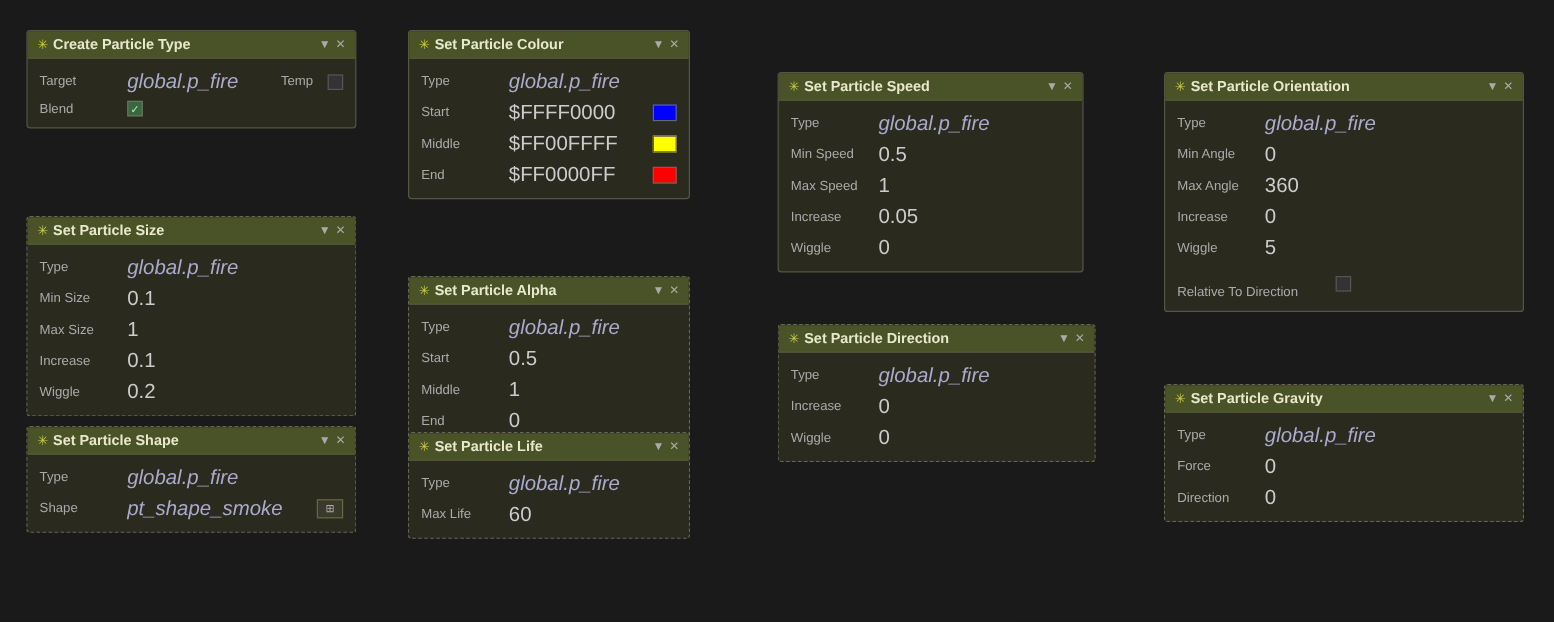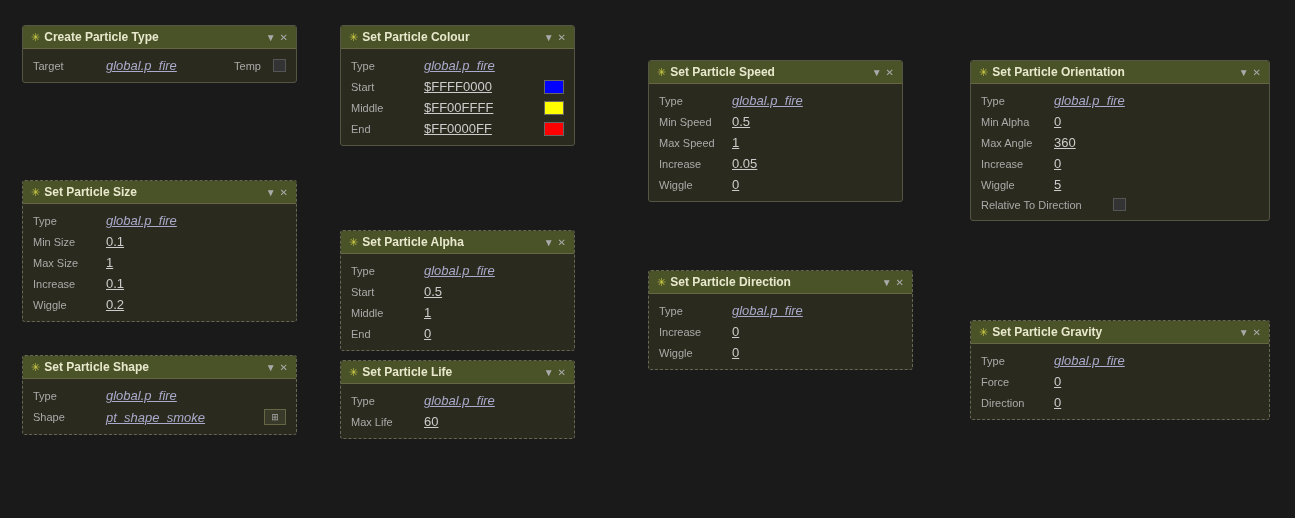--- a/index.html
+++ b/index.html
@@ -74,22 +74,21 @@
     }
 
     .field-label {
       color: #aaaaaa;
       min-width: 65px;
       font-size: 11px;
     }
 
     .field-value {
       color: #cccccc;
-      font-size: 13px;
-      text-decoration: underline;
+      font-size: 17px;
     }
 
     .field-value.italic {
       font-style: italic;
       color: #aaaacc;
     }
 
     .color-swatch {
       width: 20px;
       height: 14px;
@@ -162,20 +161,24 @@
       <span class="divider-x">✕</span>
     </div>
   </div>
   <div class="panel-body">
     <div class="field-row">
       <span class="field-label">Target</span>
       <span class="field-value italic">global.p_fire</span>
       <span style="margin-left:auto; font-size:11px; color:#aaaaaa; margin-right:4px;text-align:right;">Temp</span>
       <span class="temp-checkbox"></span>
     </div>
+    <div class="field-row">
+      <span class="field-label">Blend</span>
+      <span class="checkbox">✓</span>
+    </div>
   </div>
 </div>
 
 <div class="panel panel-dashed" style="left:22px; top:180px; width:275px;">
   <div class="panel-header">
     <div class="panel-header-left">
       <span class="panel-icon">✳</span>
       <span class="panel-title">Set Particle Size</span>
     </div>
     <div class="panel-controls">
@@ -391,37 +394,37 @@
       <span class="arrow-btn">▼</span>
       <span class="divider-x">✕</span>
     </div>
   </div>
   <div class="panel-body">
     <div class="field-row">
       <span class="field-label">Type</span>
       <span class="field-value italic">global.p_fire</span>
     </div>
     <div class="field-row">
-      <span class="field-label">Min Alpha</span>
+      <span class="field-label">Min Angle</span>
       <span class="field-value">0</span>
     </div>
     <div class="field-row">
       <span class="field-label">Max Angle</span>
       <span class="field-value">360</span>
     </div>
     <div class="field-row">
       <span class="field-label">Increase</span>
       <span class="field-value">0</span>
     </div>
     <div class="field-row">
       <span class="field-label">Wiggle</span>
       <span class="field-value">5</span>
     </div>
     <div class="field-row">
-      <span class="field-label" style="min-width:120px;">Relative To Direction</span>
+      <span class="field-label" style="min-width:120px;margin-top:15px;">Relative To Direction</span>
       <span class="temp-checkbox" style="margin-left:4px;"></span>
     </div>
   </div>
 </div>
 
 <div class="panel panel-dashed" style="left:970px; top:320px; width:300px;">
   <div class="panel-header">
     <div class="panel-header-left">
       <span class="panel-icon">✳</span>
       <span class="panel-title">Set Particle Gravity</span>

